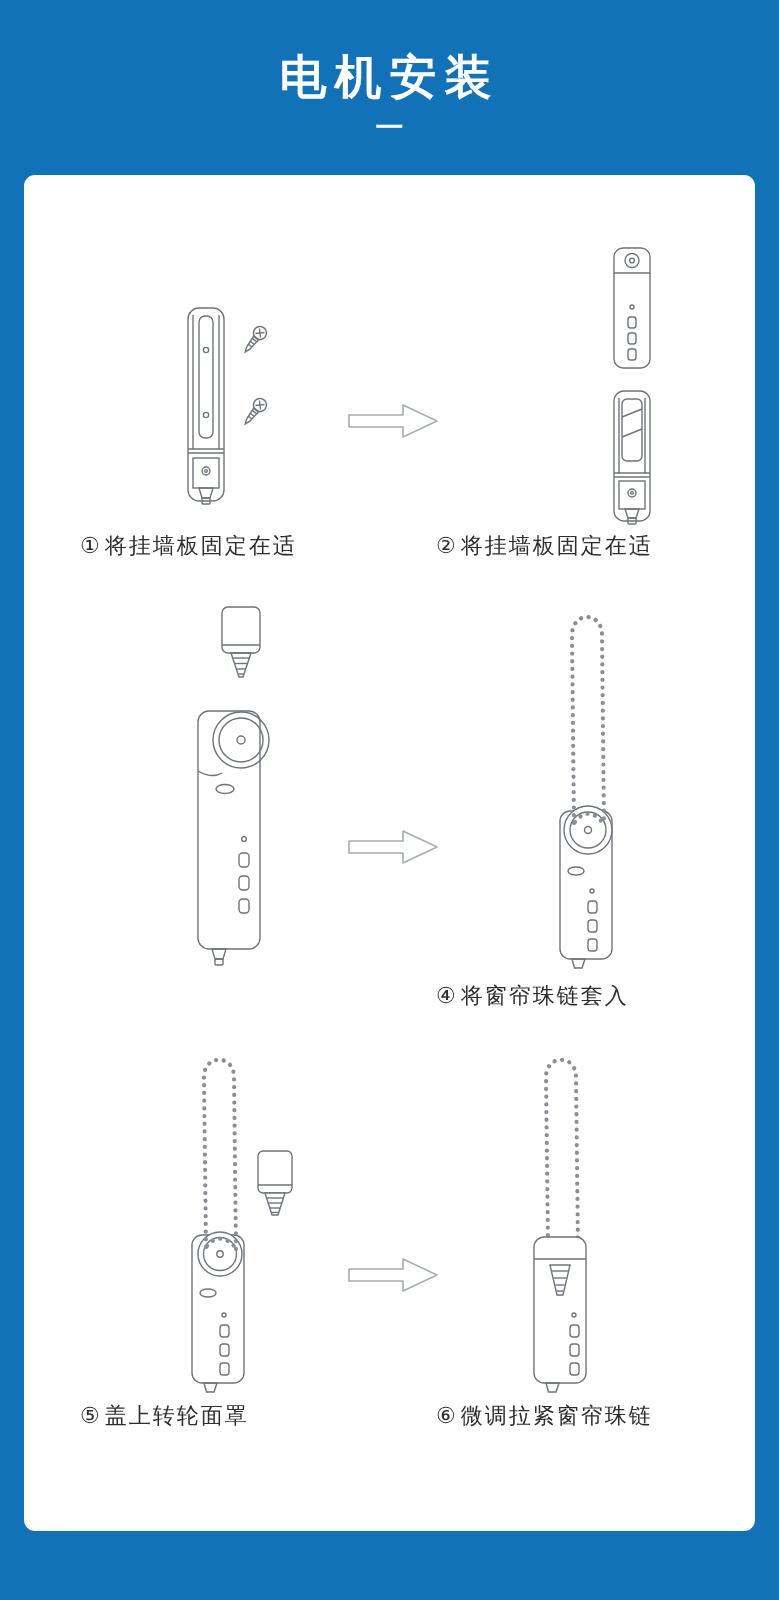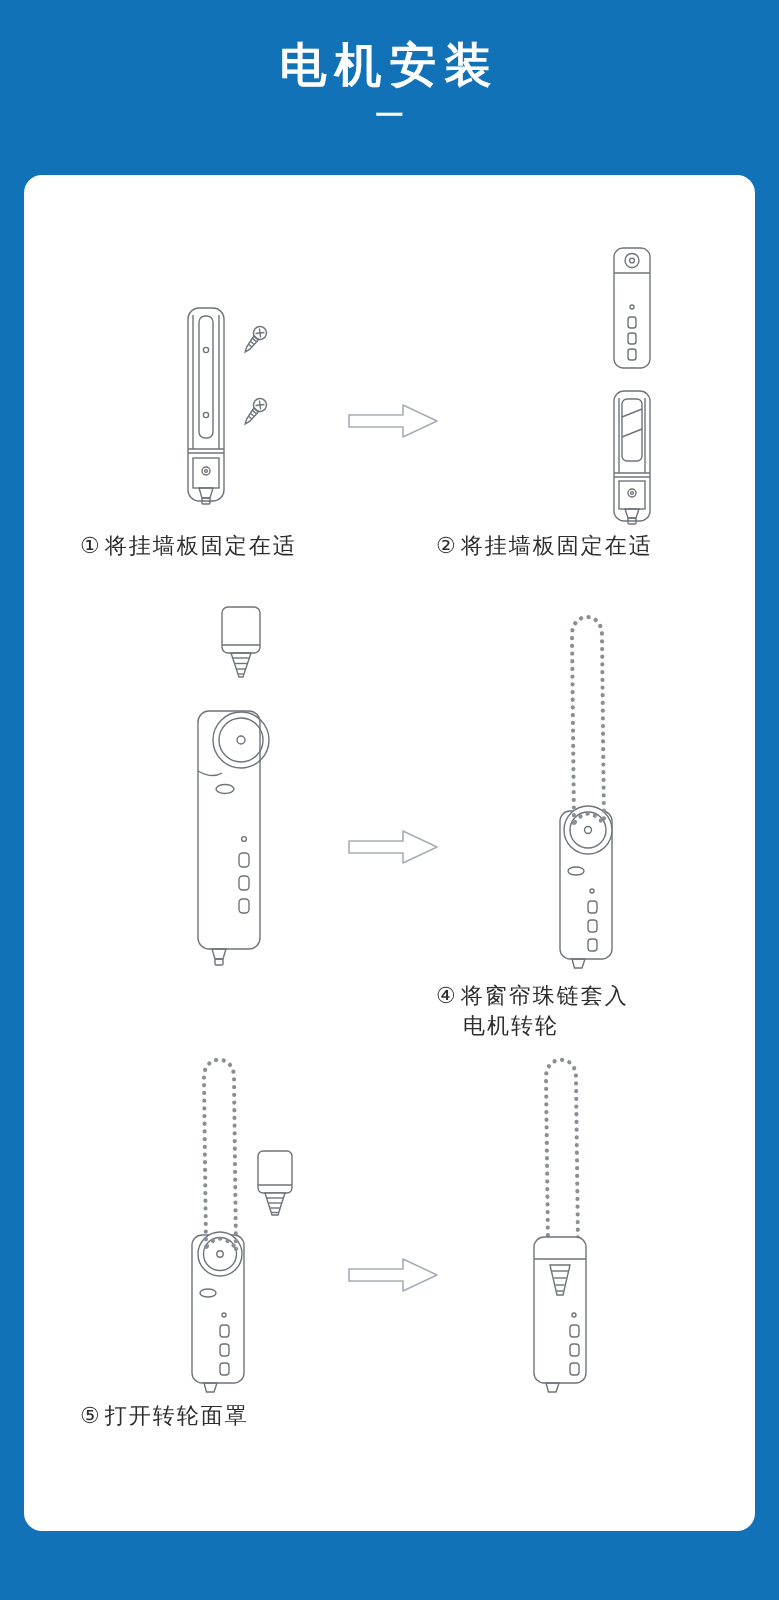--- a/index.html
+++ b/index.html
@@ -4,26 +4,26 @@
 <style>
   * { margin:0; padding:0; box-sizing:border-box; }
   html,body { width:779px; height:1600px; }
   body {
     background:#1272b8;
     font-family:"Liberation Sans", sans-serif;
     position:relative;
     overflow:hidden;
   }
   .header { position:absolute; top:0; left:0; width:100%; text-align:center; color:#ffffff; }
-  .title { margin-top:34px; font-size:47px; font-weight:bold; letter-spacing:8px; }
+  .title { margin-top:46px; font-size:47px; font-weight:bold; letter-spacing:8px; }
   .dash  { margin-top:4px; font-size:28px; font-weight:bold; line-height:30px; }
   .card {
     position:absolute; left:24px; top:175px;
     width:731px; height:1356px;
-    background:#ffffff; border-radius:18px;font-family:Liberation Serif, serif;
+    background:#ffffff; border-radius:11px;font-family:Liberation Serif, serif;
   }
   .abs { position:absolute; }
   .caption {
     position:absolute;
     font-size:22px; color:#2d2d2d;
     letter-spacing:2px; line-height:30px;
     white-space:nowrap;
   }
   .cap-num { margin-right:3px; }
   .cap-indent { padding-left:27px; }
@@ -167,21 +167,20 @@
       </g>
       <g fill="none" stroke="#8a8f95" stroke-width="4.2" stroke-linecap="round" stroke-dasharray="0.1 7.6">
         <path d="M44,224 L42,36 C42,12 72,12 72,36 L74,225"></path>
         <path d="M45,223 Q58,206 73,224"></path>
       </g>
     </svg>
   </div>
 
   <div class="caption" style="left:412px; top:806px;">
     <div><span class="cap-num">④</span><span>将窗帘珠链套入</span></div>
-    <div class="cap-indent">电机转轮</div>
   </div>
 
   <div class="abs" style="left:136px; top:868px;">
     <svg viewBox="0 0 140 358" width="140" height="358">
       <g fill="#ffffff" stroke="#6f747b" stroke-width="1.4">
         <rect x="32" y="192" width="52" height="148" rx="10"></rect>
         <circle cx="60" cy="211" r="22"></circle>
         <circle cx="60" cy="211" r="16.5"></circle>
         <circle cx="60" cy="211" r="3.2"></circle>
         <ellipse cx="48" cy="250" rx="8" ry="4" fill="none"></ellipse>
@@ -229,17 +228,21 @@
         <circle cx="64" cy="272" r="2" fill="none"></circle>
         <rect x="60" y="282" width="9" height="12" rx="3" fill="none"></rect>
         <rect x="60" y="301" width="9" height="12" rx="3" fill="none"></rect>
         <rect x="60" y="320" width="9" height="12" rx="3" fill="none"></rect>
         <path d="M36,340 h13 l-3,9 h-7.5 Z" fill="none"></path>
       </g>
     </svg>
   </div>
 
   <div class="caption" style="left:56px; top:1226px;">
-    <div><span class="cap-num">⑤</span><span>打开转轮面罩</span></div>
+    <div><span class="cap-num">⑤</span><span>盖上转轮面罩</span></div>
     <div class="cap-indent"></div>
   </div>
+  <div class="caption" style="left:412px; top:1226px;">
+    <div><span class="cap-num">⑥</span><span>微调拉紧窗帘珠链</span></div>
+    <div class="cap-indent"></div>
+  </div>
 
 </div>
 
 </body></html>

